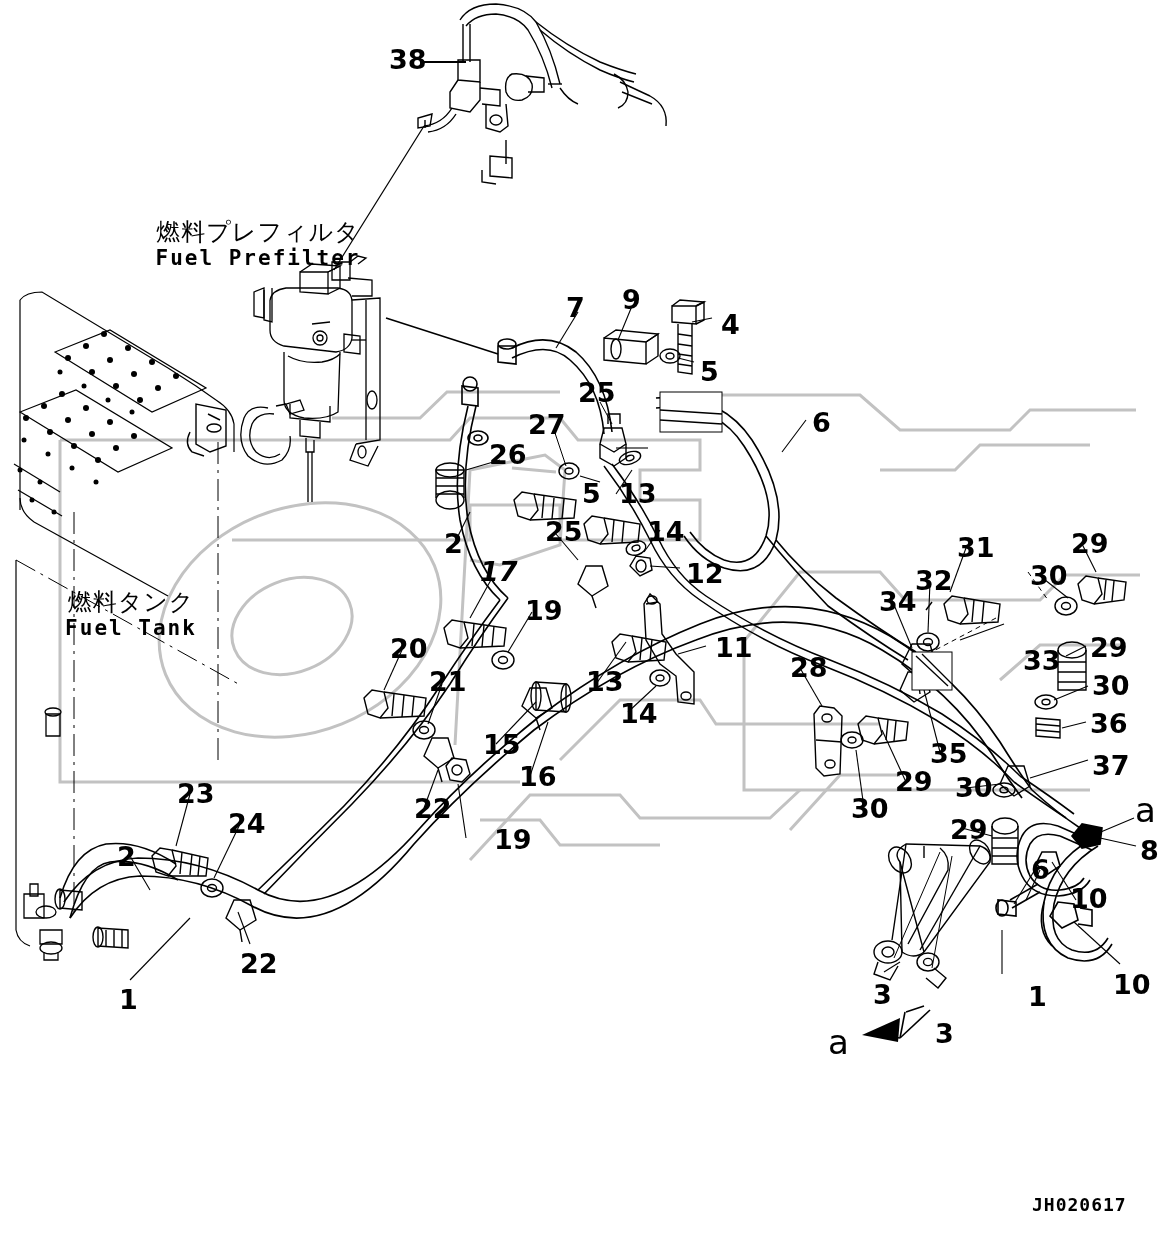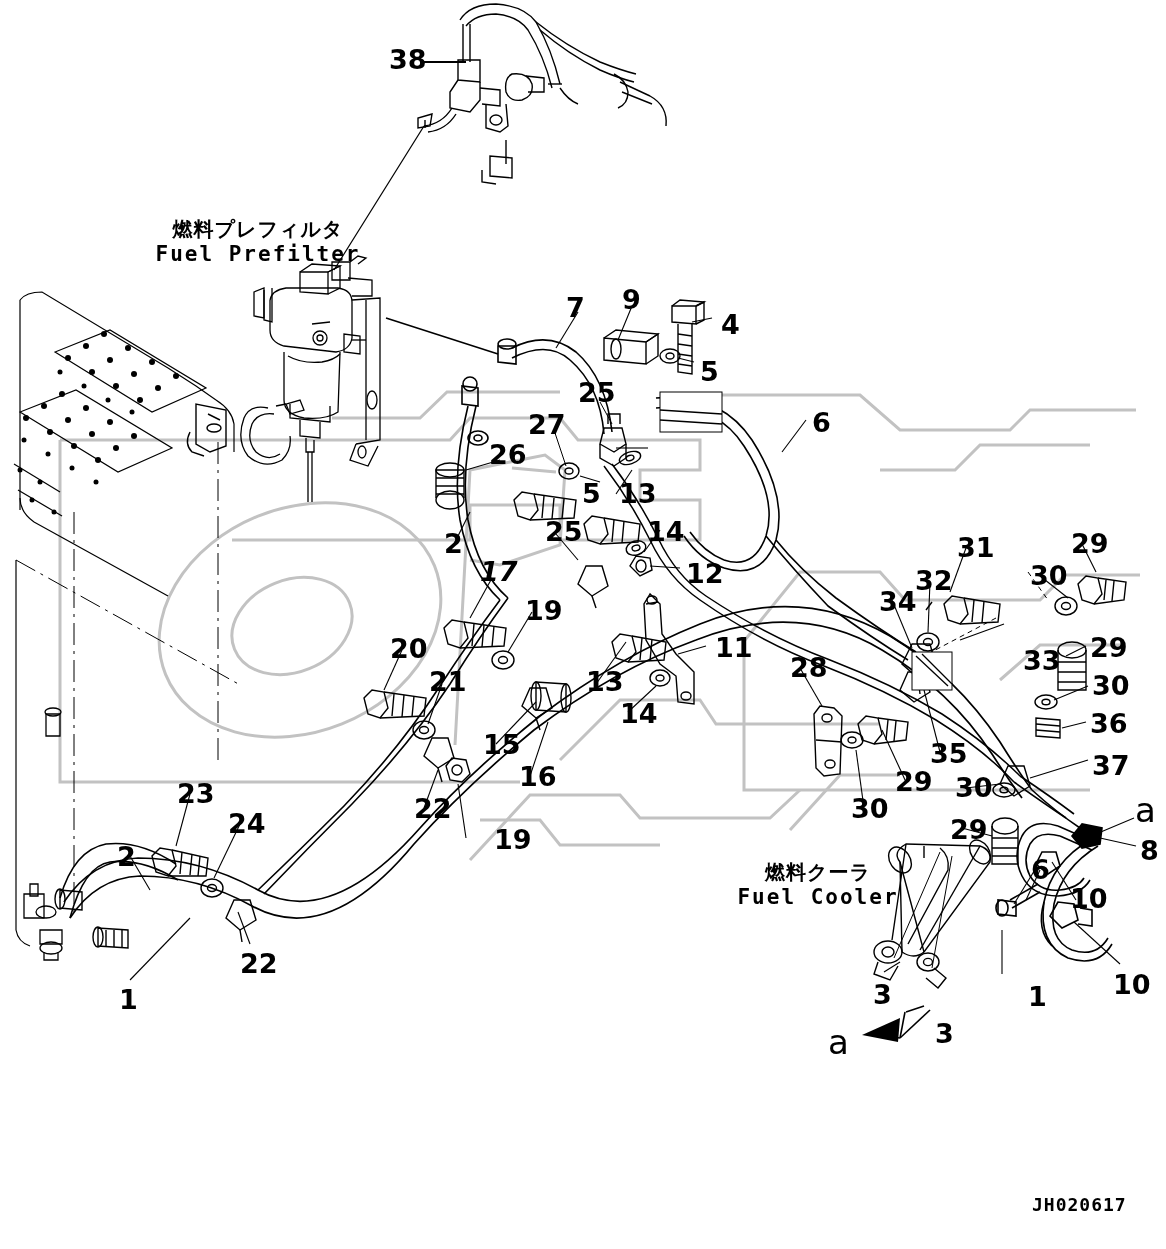--- a/index.html
+++ b/index.html
@@ -6,21 +6,21 @@
   html,body{margin:0;padding:0;background:#ffffff;}
   body{width:1166px;height:1249px;position:relative;overflow:hidden;
        font-family:"DejaVu Sans","Liberation Sans",sans-serif;color:#000;}
   #sheet{position:absolute;inset:0;width:1166px;height:1249px;}
   svg{position:absolute;top:0;left:0;}
   .callout{position:absolute;font-family:"DejaVu Sans","Liberation Sans",sans-serif;
            font-weight:bold;font-size:27px;line-height:1;color:#000;
            white-space:nowrap;letter-spacing:0px;}
   .label-blk{position:absolute;text-align:center;white-space:nowrap;line-height:1.18;}
   .label-jp{font-family:"DejaVu Sans","Liberation Sans",sans-serif;
-            font-size:20px;font-weight:bold;letter-spacing:1px;}
+            font-size:24px;font-weight:normal;letter-spacing:1px;}
   .label-en{font-family:"DejaVu Sans Mono","Liberation Mono",monospace;
             font-size:21px;font-weight:bold;letter-spacing:2px;}
   .viewmark{position:absolute;font-family:"DejaVu Sans","Liberation Sans",sans-serif;
             font-size:34px;font-weight:normal;color:#000;}
   .drawno{position:absolute;font-family:"DejaVu Sans Mono","Liberation Mono",monospace;
           font-size:18px;font-weight:bold;letter-spacing:1px;color:#000;}
 </style>
 </head>
 <body>
 
@@ -593,25 +593,25 @@
       <path d="M922 654 L952 684"></path>
     </g>
 
   </svg>
 
   <div class="label-blk" style="left:258px;top:218px;transform:translateX(-50%);">
     <div class="label-jp">燃料プレフィルタ</div>
     <div class="label-en">Fuel Prefilter</div>
   </div>
 
-
-  <div class="label-blk" style="left:818px;top:861px;transform:translateX(-50%);">
-    <div class="label-jp">燃料クーラ</div>
-    <div class="label-en">Fuel Cooler</div>
+  <div class="label-blk" style="left:131px;top:588px;transform:translateX(-50%);">
+    <div class="label-jp">燃料タンク</div>
+    <div class="label-en">Fuel Tank</div>
   </div>
+
 
   <div class="viewmark" style="left:828px;top:1022px;">a</div>
   <div class="viewmark" style="left:1135px;top:790px;">a</div>
 
   <div id="callout-layer">
       <div class="callout" style="left: 389px; top: 46px;">38</div>
       <div class="callout" style="left: 566px; top: 294px;">7</div>
       <div class="callout" style="left: 622px; top: 286px;">9</div>
       <div class="callout" style="left: 721px; top: 311px;">4</div>
       <div class="callout" style="left: 700px; top: 358px;">5</div>

